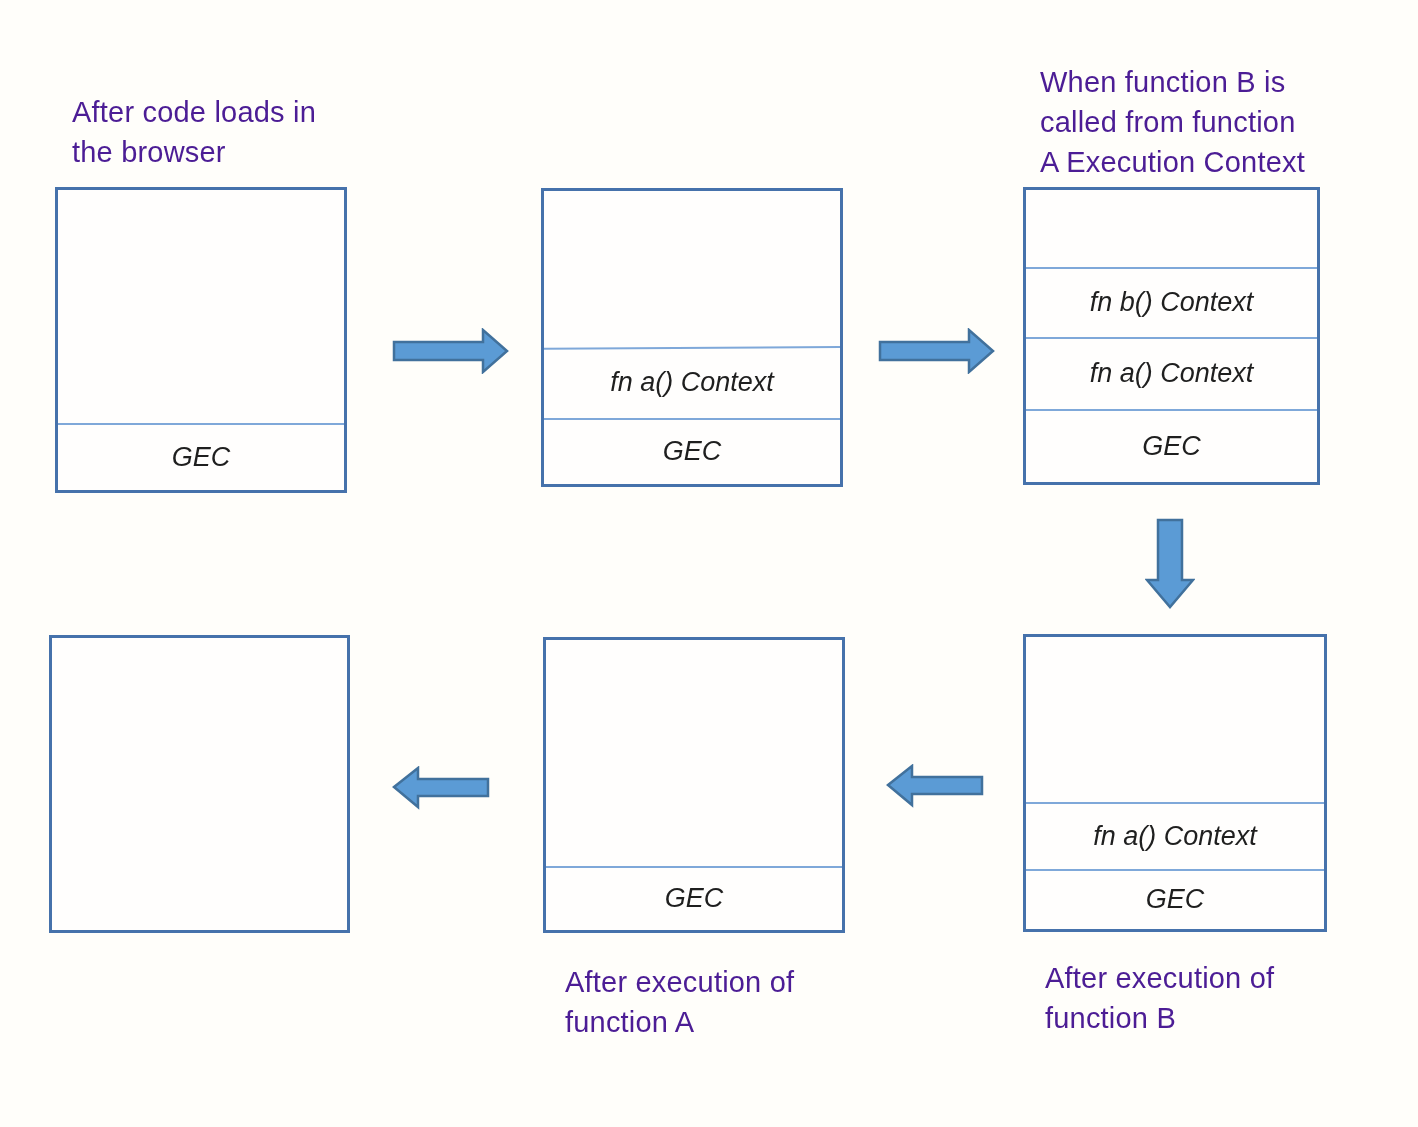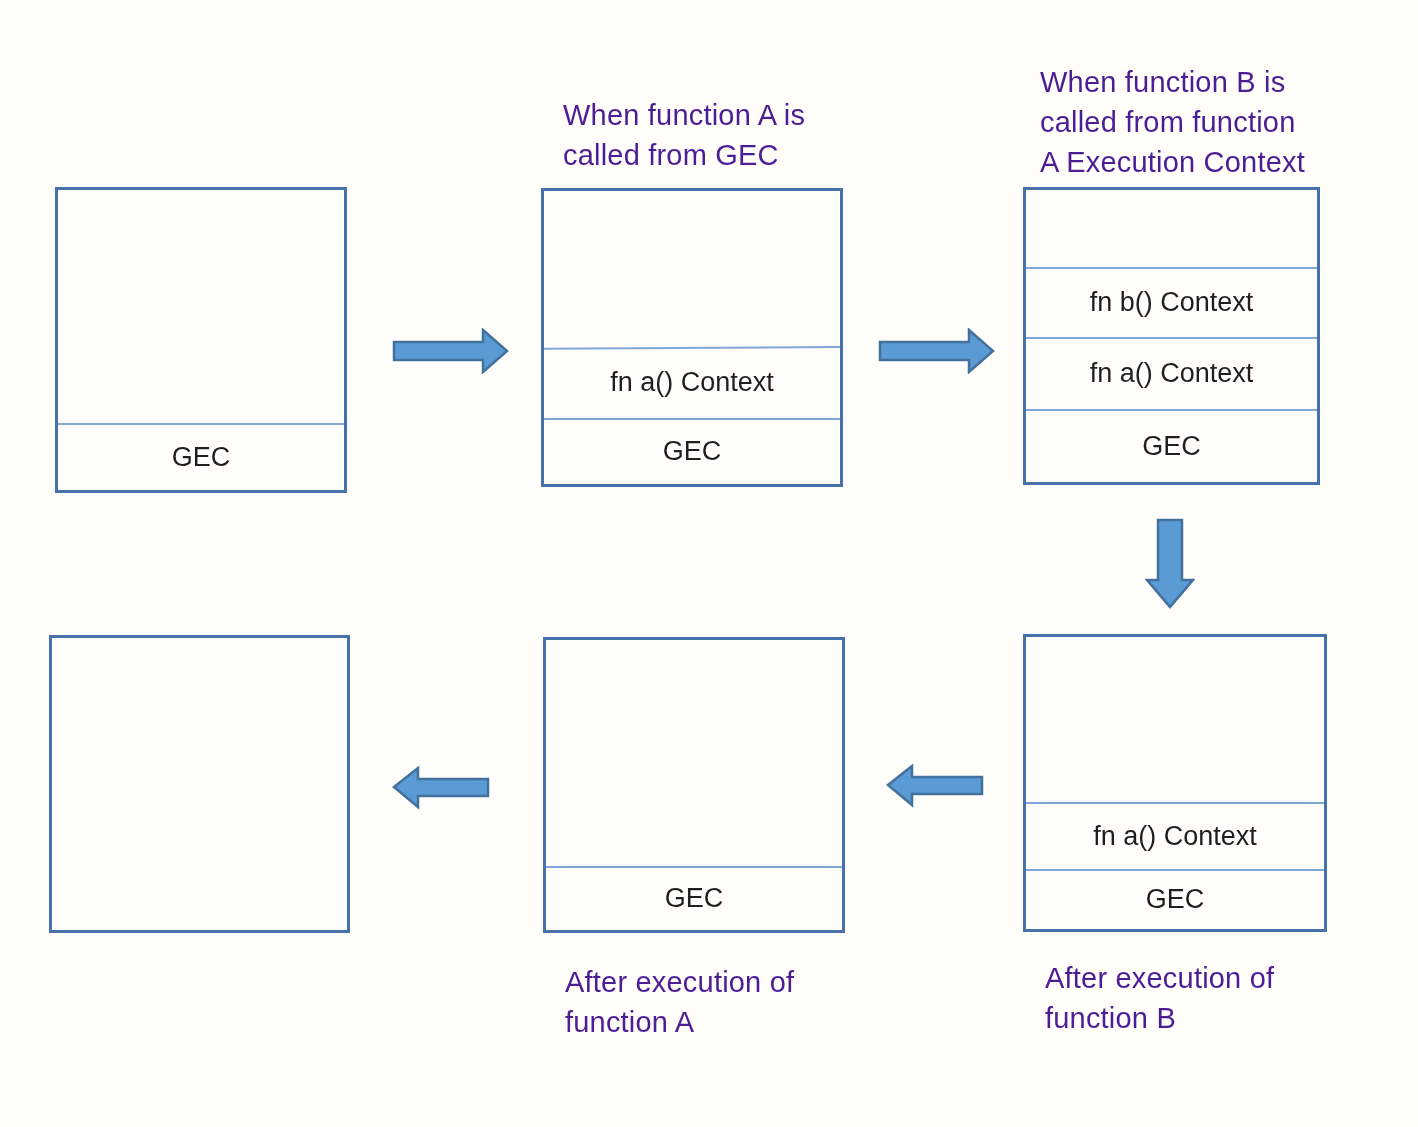--- a/index.html
+++ b/index.html
@@ -36,44 +36,45 @@
   }
   .cell{
     position:absolute;
     left:0;right:0;
     text-align:center;
     color:#1f1f1f;
     font-size:27px;
     display:flex;
     align-items:center;
     justify-content:center;
+    font-style:italic;
   }
   .arrow{
     position:absolute;
   }
   .arrow svg{display:block;}
   .arrow polygon{
     fill:#5b9bd5;
     stroke:#41719c;
     stroke-width:2.5;
     stroke-linejoin:miter;
   }
 </style>
 </head>
 <body>
 
 <div id="canvas">
 
+  <div class="panel-label" style="left:72px;top:92px;width:300px;">After code loads in
+the browser</div>
   <div class="box" style="left:55px;top:187px;width:292px;height:306px;">
     <div class="divider" style="top:233px;"></div>
     <div class="cell" style="top:234px;height:66px;">GEC</div>
   </div>
 
-  <div class="panel-label" style="left:563px;top:95px;width:300px;">When function A is
-called from GEC</div>
   <div class="box" style="left:541px;top:188px;width:302px;height:299px;">
     <div class="divider slant" style="top:155px;"></div>
     <div class="cell" style="top:156px;height:70px;">fn a() Context</div>
     <div class="divider" style="top:227px;"></div>
     <div class="cell" style="top:228px;height:65px;">GEC</div>
   </div>
 
   <div class="panel-label" style="left:1040px;top:62px;width:320px;">When function B is
 called from function
 A Execution Context</div>

